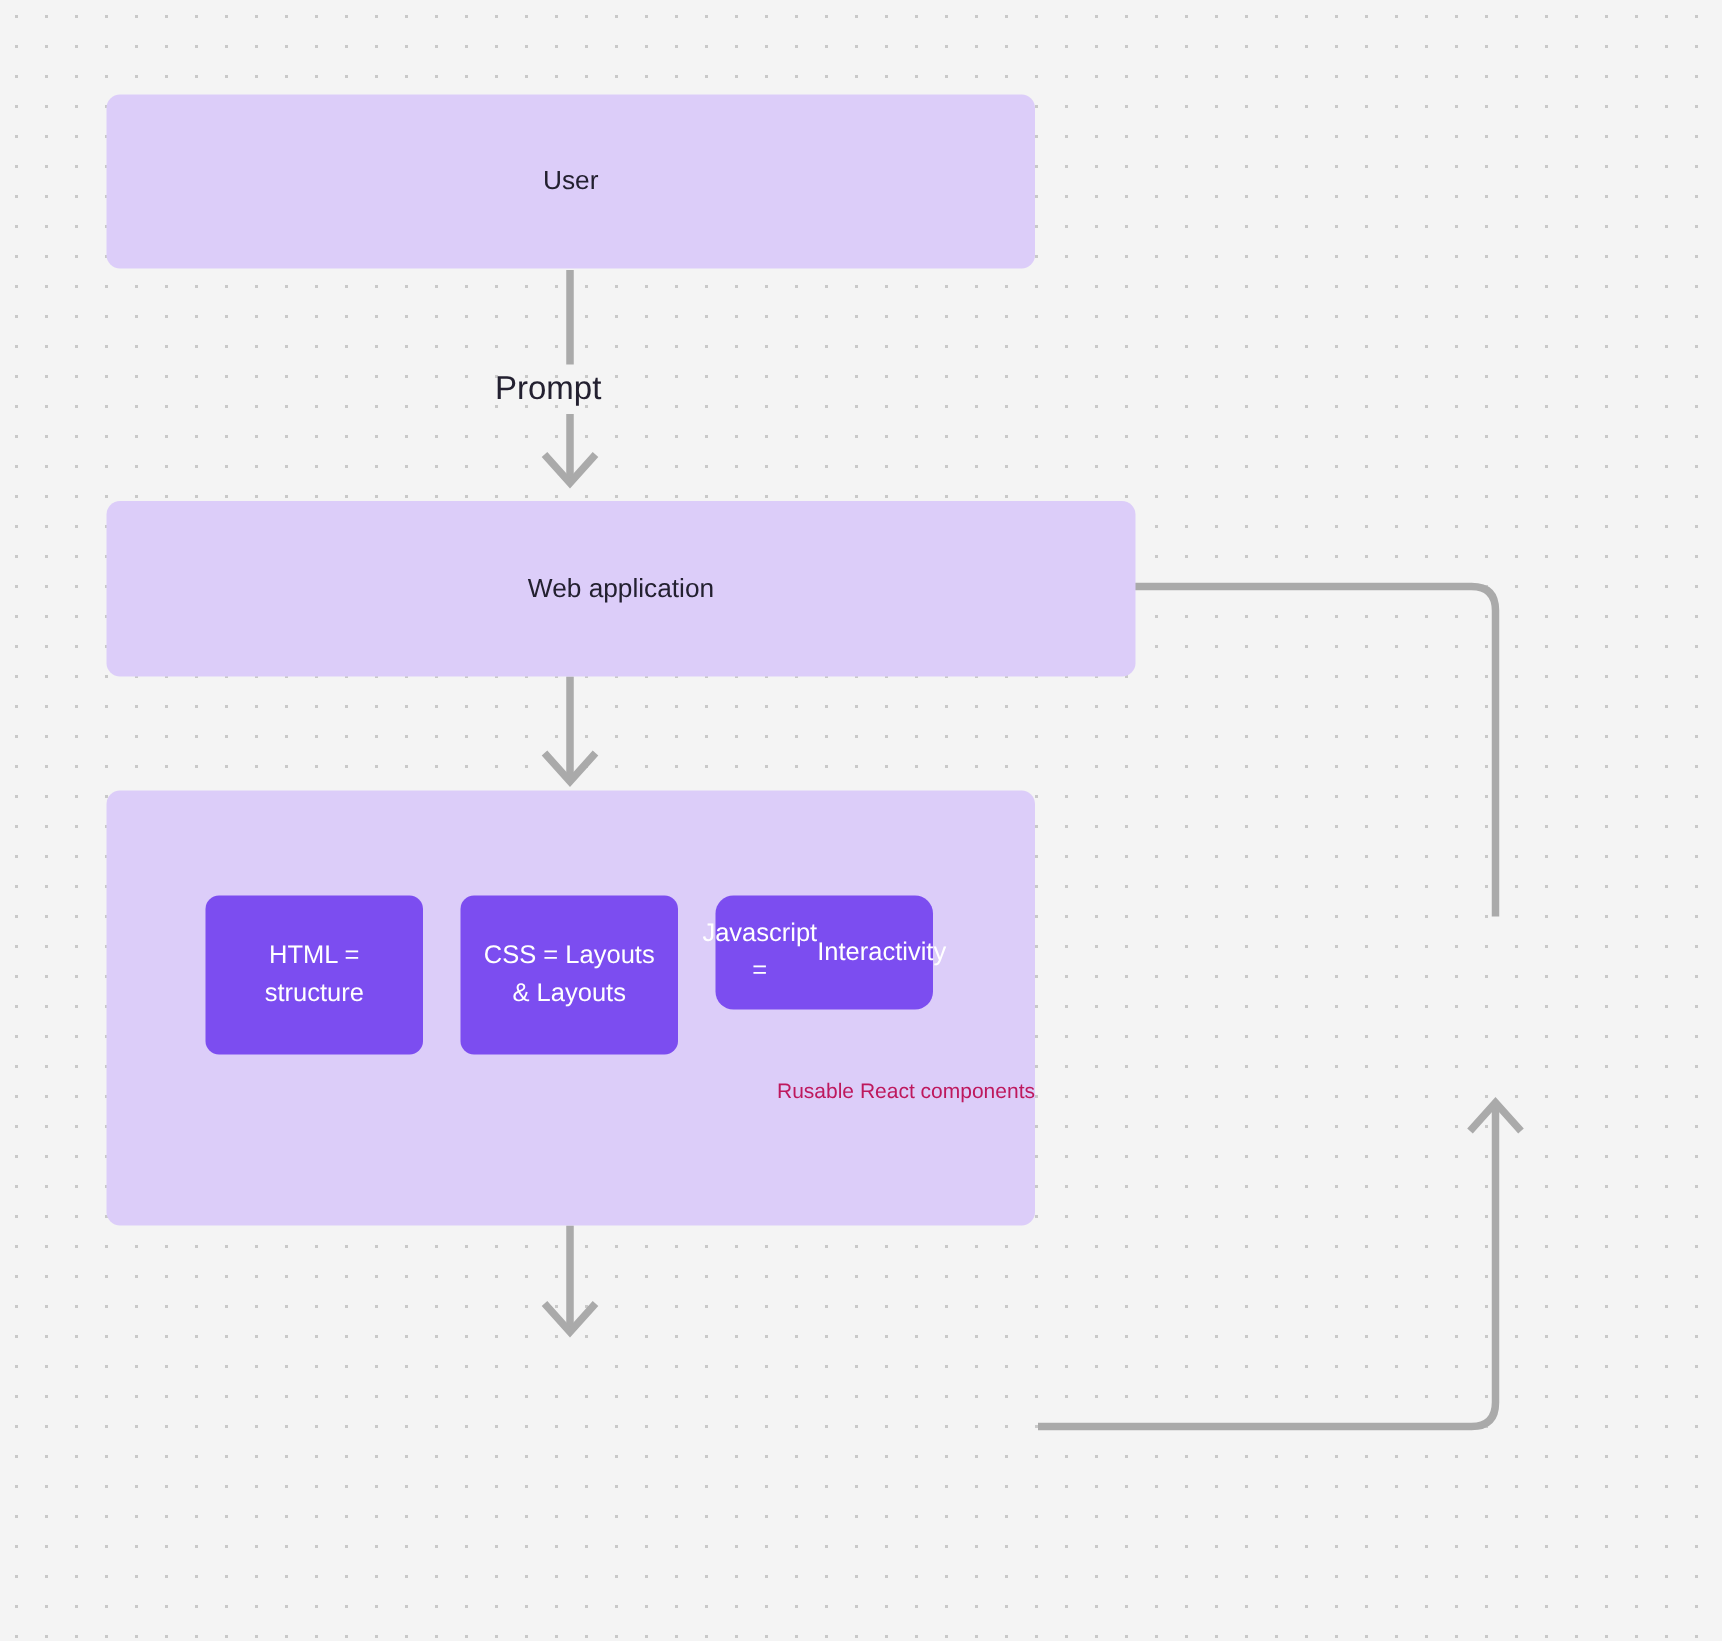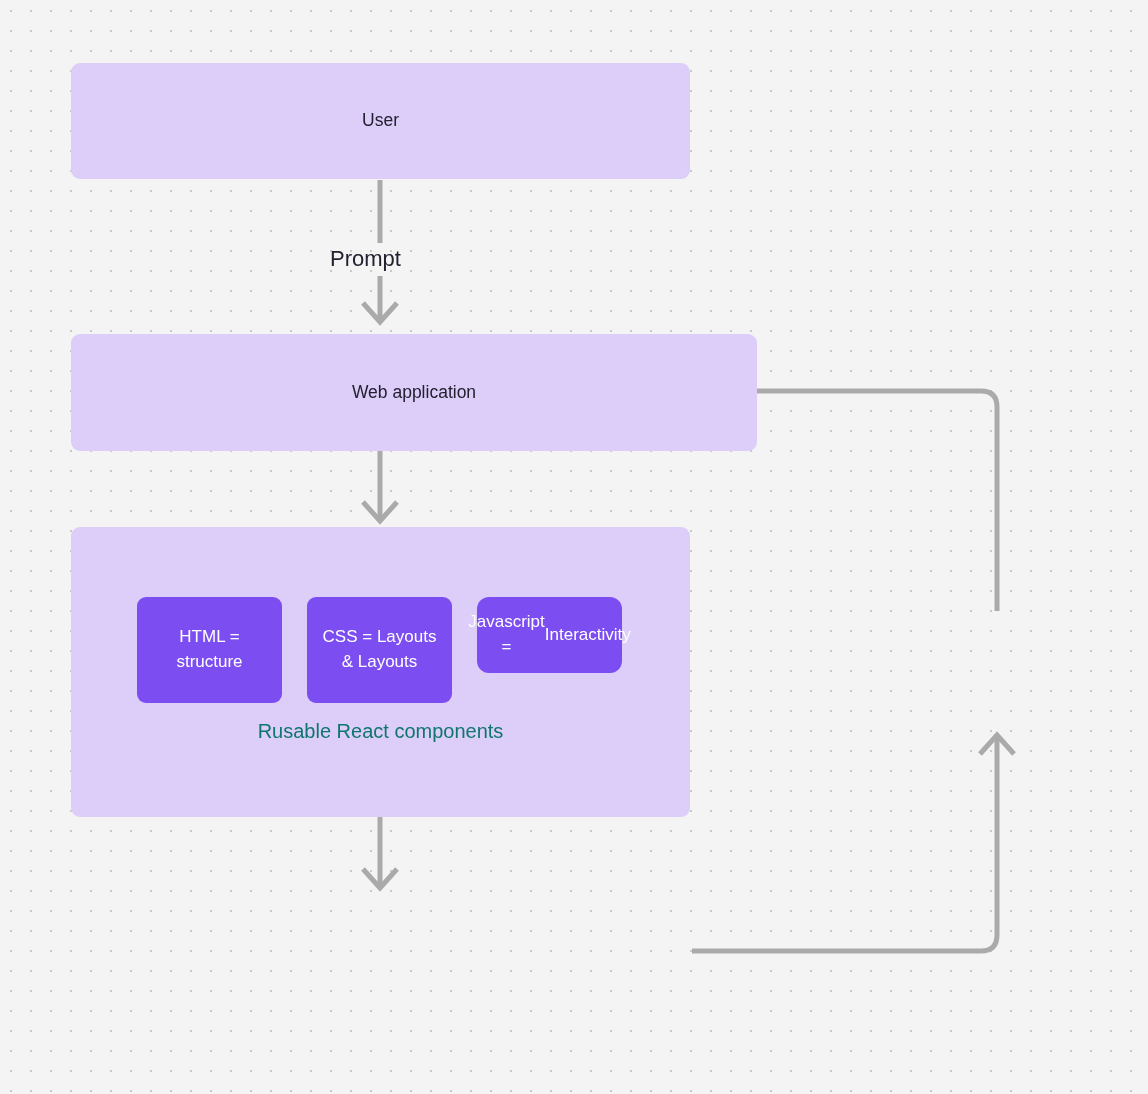--- a/index.html
+++ b/index.html
@@ -43,23 +43,23 @@
     line-height: 1.45;
     border-radius: 9px;
     margin-top: 32px;
   }
   .node.group {
     align-items: flex-start;
     justify-content: flex-start;
   }
   .inner-label {
     position: absolute;
-    font-size: 20px;
-    color: #0f766e;
-    text-align: center;
+    font-size: 14px;
+    color: #be185d;
+    text-align: right;
     width: 100%;
     left: 0;
   }
   .edge-label {
     position: absolute;
     font-size: 22px;
     color: #232030;
     background: transparent;
     white-space: nowrap;
     text-align: left;

